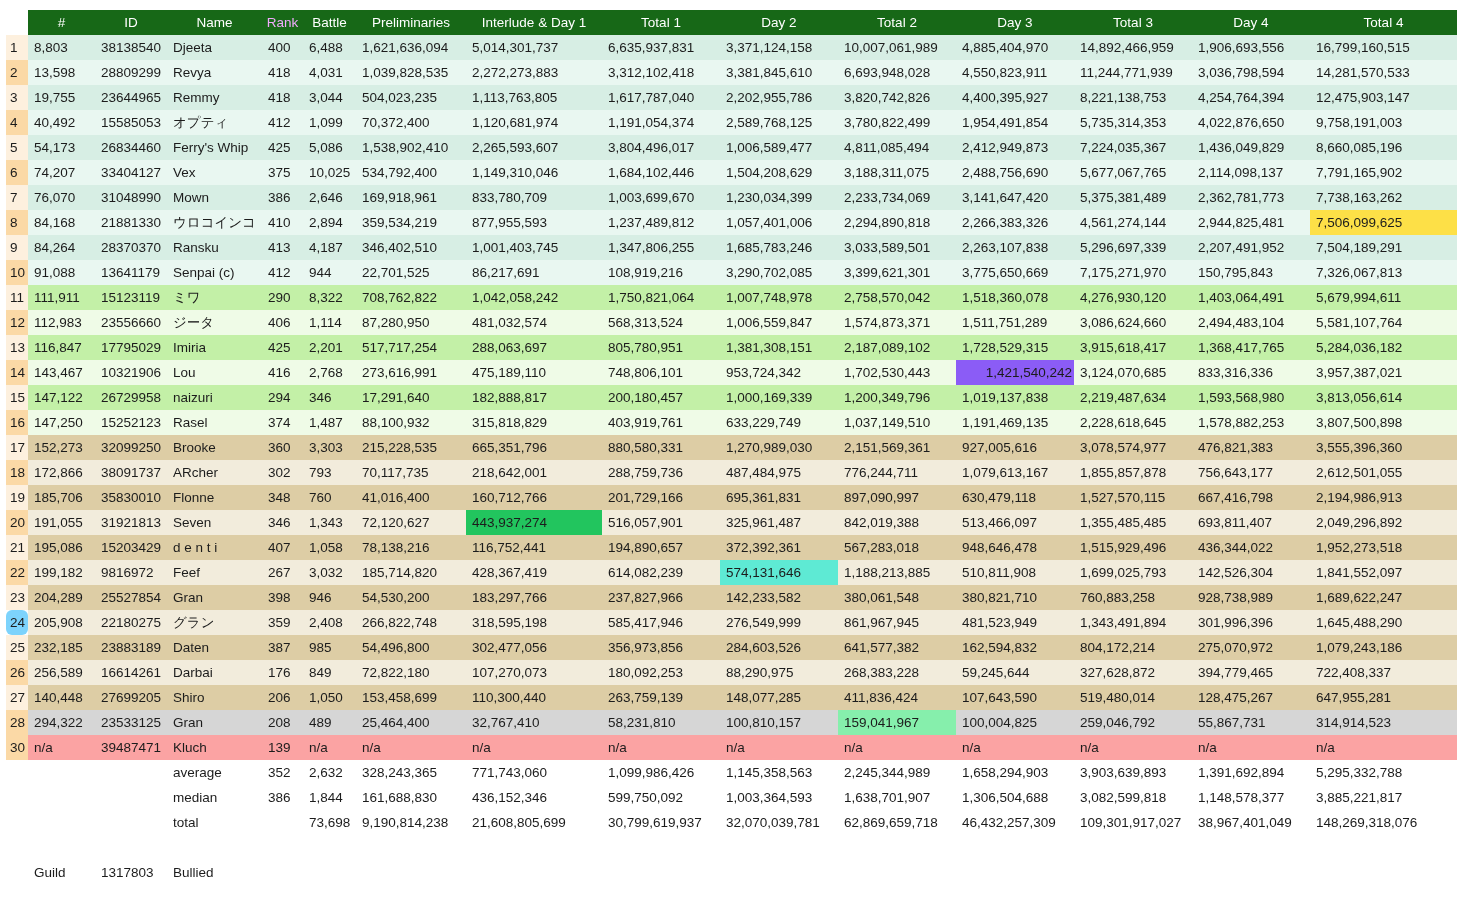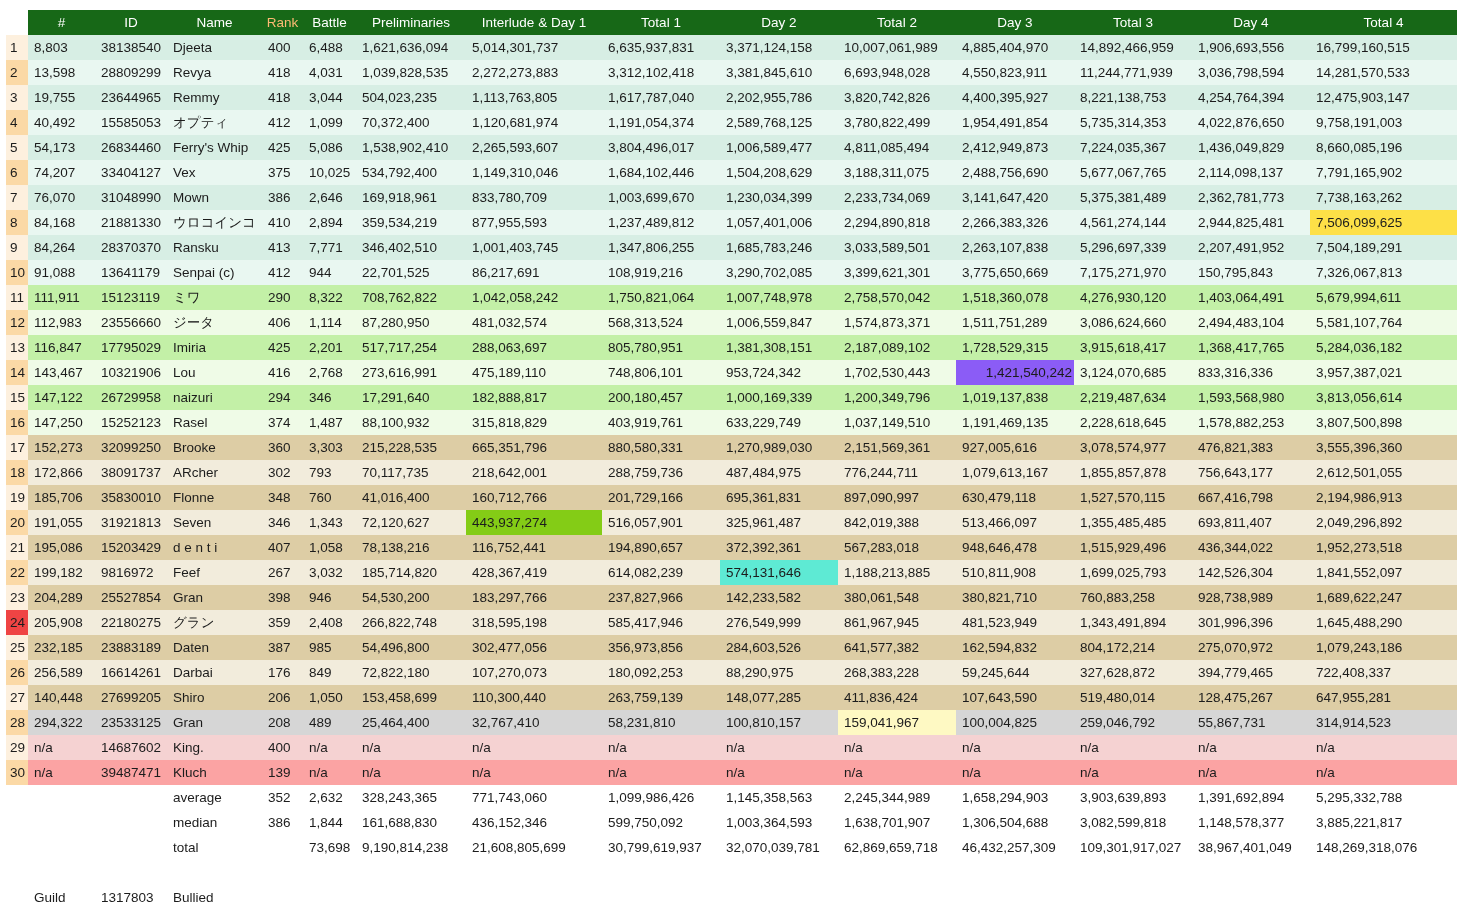--- a/index.html
+++ b/index.html
@@ -43,21 +43,21 @@
       <col style="width:118px">
         <col style="width:118px">
         <col style="width:147px">
     </colgroup>
     <thead>
       <tr>
         <th class="numhead"></th>
       <th style="background: rgb(23, 104, 23); color: rgb(255, 255, 255);">#</th>
           <th style="background: rgb(23, 104, 23); color: rgb(255, 255, 255);">ID</th>
           <th style="background: rgb(23, 104, 23); color: rgb(255, 255, 255);">Name</th>
-          <th style="background: rgb(23, 104, 23); color: #fdba74;">Rank</th>
+          <th style="background: rgb(23, 104, 23); color: #f0abfc;">Rank</th>
           <th style="background: rgb(23, 104, 23); color: rgb(255, 255, 255);">Battle</th>
           <th style="background: rgb(23, 104, 23); color: rgb(255, 255, 255);">Preliminaries</th>
           <th style="background: rgb(23, 104, 23); color: rgb(255, 255, 255);">Interlude &amp; Day 1</th>
           <th style="background: rgb(23, 104, 23); color: rgb(255, 255, 255);">Total 1</th>
           <th style="background: rgb(23, 104, 23); color: rgb(255, 255, 255);">Day 2</th>
           <th style="background: rgb(23, 104, 23); color: rgb(255, 255, 255);">Total 2</th>
           <th style="background: rgb(23, 104, 23); color: rgb(255, 255, 255);">Day 3</th>
           <th style="background: rgb(23, 104, 23); color: rgb(255, 255, 255);">Total 3</th>
           <th style="background: rgb(23, 104, 23); color: rgb(255, 255, 255);">Day 4</th>
           <th style="background: rgb(23, 104, 23); color: rgb(255, 255, 255);">Total 4</th>
@@ -199,21 +199,21 @@
           <td style="background: rgb(233, 247, 241);">4,561,274,144</td>
           <td style="background: rgb(233, 247, 241);">2,944,825,481</td>
           <td style="background: #fde047;">7,506,099,625</td>
         </tr>
         <tr>
           <td class="numcol" style="background: rgb(253, 240, 222);">9</td>
           <td style="background: rgb(215, 238, 228);">84,264</td>
           <td style="background: rgb(215, 238, 228);">28370370</td>
           <td style="background: rgb(215, 238, 228);">Ransku</td>
           <td style="background: rgb(215, 238, 228);">413</td>
-          <td style="background: rgb(215, 238, 228);">7,771</td>
+          <td style="background: rgb(215, 238, 228);">4,187</td>
           <td style="background: rgb(215, 238, 228);">346,402,510</td>
           <td style="background: rgb(215, 238, 228);">1,001,403,745</td>
           <td style="background: rgb(215, 238, 228);">1,347,806,255</td>
           <td style="background: rgb(215, 238, 228);">1,685,783,246</td>
           <td style="background: rgb(215, 238, 228);">3,033,589,501</td>
           <td style="background: rgb(215, 238, 228);">2,263,107,838</td>
           <td style="background: rgb(215, 238, 228);">5,296,697,339</td>
           <td style="background: rgb(215, 238, 228);">2,207,491,952</td>
           <td style="background: rgb(215, 238, 228);">7,504,189,291</td>
         </tr>
@@ -388,21 +388,21 @@
           <td style="background: rgb(221, 205, 165);">2,194,986,913</td>
         </tr>
         <tr>
           <td class="numcol" style="background: rgb(251, 217, 166);">20</td>
           <td style="background: rgb(242, 236, 220);">191,055</td>
           <td style="background: rgb(242, 236, 220);">31921813</td>
           <td style="background: rgb(242, 236, 220);">Seven</td>
           <td style="background: rgb(242, 236, 220);">346</td>
           <td style="background: rgb(242, 236, 220);">1,343</td>
           <td style="background: rgb(242, 236, 220);">72,120,627</td>
-          <td style="background: #84cc16;">443,937,274</td>
+          <td style="background: #22c55e;">443,937,274</td>
           <td style="background: rgb(242, 236, 220);">516,057,901</td>
           <td style="background: rgb(242, 236, 220);">325,961,487</td>
           <td style="background: rgb(242, 236, 220);">842,019,388</td>
           <td style="background: rgb(242, 236, 220);">513,466,097</td>
           <td style="background: rgb(242, 236, 220);">1,355,485,485</td>
           <td style="background: rgb(242, 236, 220);">693,811,407</td>
           <td style="background: rgb(242, 236, 220);">2,049,296,892</td>
         </tr>
         <tr>
           <td class="numcol" style="background: rgb(253, 240, 222);">21</td>
@@ -449,21 +449,21 @@
           <td style="background: rgb(221, 205, 165);">183,297,766</td>
           <td style="background: rgb(221, 205, 165);">237,827,966</td>
           <td style="background: rgb(221, 205, 165);">142,233,582</td>
           <td style="background: rgb(221, 205, 165);">380,061,548</td>
           <td style="background: rgb(221, 205, 165);">380,821,710</td>
           <td style="background: rgb(221, 205, 165);">760,883,258</td>
           <td style="background: rgb(221, 205, 165);">928,738,989</td>
           <td style="background: rgb(221, 205, 165);">1,689,622,247</td>
         </tr>
         <tr>
-          <td class="numcol" style="background: #ef4444;">24</td>
+          <td class="numcol" style="background: #7dd3fc; border-radius: 6px;">24</td>
           <td style="background: rgb(242, 236, 220);">205,908</td>
           <td style="background: rgb(242, 236, 220);">22180275</td>
           <td style="background: rgb(242, 236, 220);">グラン</td>
           <td style="background: rgb(242, 236, 220);">359</td>
           <td style="background: rgb(242, 236, 220);">2,408</td>
           <td style="background: rgb(242, 236, 220);">266,822,748</td>
           <td style="background: rgb(242, 236, 220);">318,595,198</td>
           <td style="background: rgb(242, 236, 220);">585,417,946</td>
           <td style="background: rgb(242, 236, 220);">276,549,999</td>
           <td style="background: rgb(242, 236, 220);">861,967,945</td>
@@ -527,42 +527,25 @@
           <td class="numcol" style="background: rgb(251, 217, 166);">28</td>
           <td style="background: rgb(214, 214, 214);">294,322</td>
           <td style="background: rgb(214, 214, 214);">23533125</td>
           <td style="background: rgb(214, 214, 214);">Gran</td>
           <td style="background: rgb(214, 214, 214);">208</td>
           <td style="background: rgb(214, 214, 214);">489</td>
           <td style="background: rgb(214, 214, 214);">25,464,400</td>
           <td style="background: rgb(214, 214, 214);">32,767,410</td>
           <td style="background: rgb(214, 214, 214);">58,231,810</td>
           <td style="background: rgb(214, 214, 214);">100,810,157</td>
-          <td style="background: #fef9c3;">159,041,967</td>
+          <td style="background: #86efac;">159,041,967</td>
           <td style="background: rgb(214, 214, 214);">100,004,825</td>
           <td style="background: rgb(214, 214, 214);">259,046,792</td>
           <td style="background: rgb(214, 214, 214);">55,867,731</td>
           <td style="background: rgb(214, 214, 214);">314,914,523</td>
-        </tr>
-        <tr>
-          <td class="numcol" style="background: rgb(253, 240, 222);">29</td>
-          <td style="background: rgb(245, 210, 210);">n/a</td>
-          <td style="background: rgb(245, 210, 210);">14687602</td>
-          <td style="background: rgb(245, 210, 210);">King.</td>
-          <td style="background: rgb(245, 210, 210);">400</td>
-          <td style="background: rgb(245, 210, 210);">n/a</td>
-          <td style="background: rgb(245, 210, 210);">n/a</td>
-          <td style="background: rgb(245, 210, 210);">n/a</td>
-          <td style="background: rgb(245, 210, 210);">n/a</td>
-          <td style="background: rgb(245, 210, 210);">n/a</td>
-          <td style="background: rgb(245, 210, 210);">n/a</td>
-          <td style="background: rgb(245, 210, 210);">n/a</td>
-          <td style="background: rgb(245, 210, 210);">n/a</td>
-          <td style="background: rgb(245, 210, 210);">n/a</td>
-          <td style="background: rgb(245, 210, 210);">n/a</td>
         </tr>
         <tr>
           <td class="numcol" style="background: rgb(251, 217, 166);">30</td>
           <td style="background: rgb(251, 163, 163);">n/a</td>
           <td style="background: rgb(251, 163, 163);">39487471</td>
           <td style="background: rgb(251, 163, 163);">Kluch</td>
           <td style="background: rgb(251, 163, 163);">139</td>
           <td style="background: rgb(251, 163, 163);">n/a</td>
           <td style="background: rgb(251, 163, 163);">n/a</td>
           <td style="background: rgb(251, 163, 163);">n/a</td>

